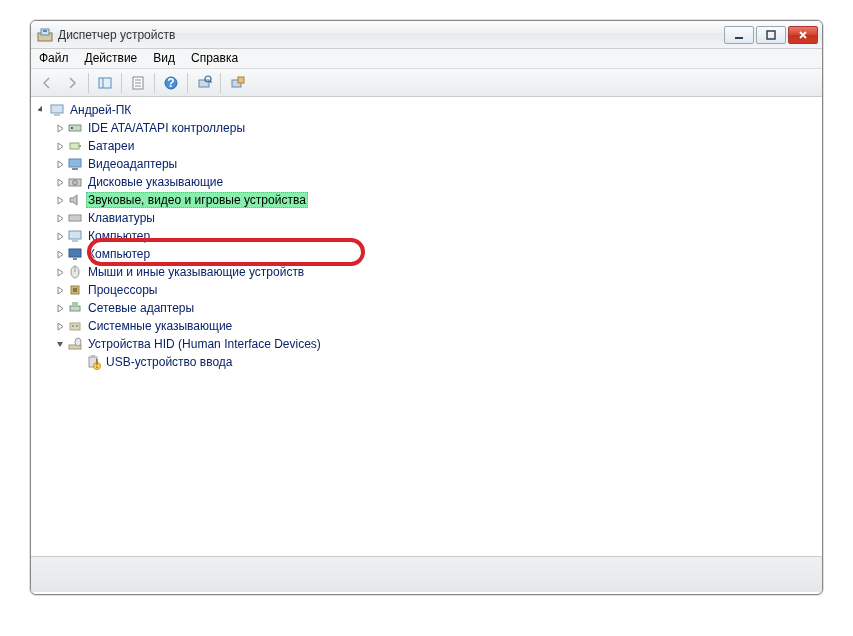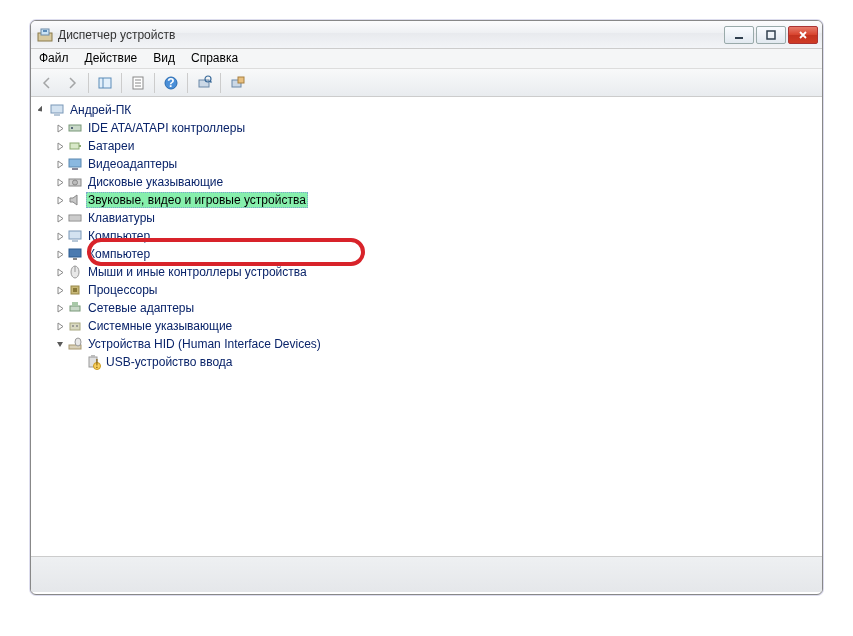--- a/index.html
+++ b/index.html
@@ -262,21 +262,21 @@
               <div class="node">
                 <span class="expander">
                   <svg viewBox="0 0 9 9">
                     <path d="M2 1 L7 4.5 L2 8 Z" fill="none" stroke="#888"></path>
                   </svg>
                 </span>
                 <svg class="node-icon ic" viewBox="0 0 16 16">
                   <ellipse cx="8" cy="8" rx="4" ry="6" fill="#e8e8e8" stroke="#999"></ellipse>
                   <line x1="8" y1="2" x2="8" y2="8" stroke="#999"></line>
                 </svg>
-                <span class="node-label">Мыши и иные контроллеры устройства</span>
+                <span class="node-label">Мыши и иные указывающие устройств</span>
               </div>
             </li>
             <li>
               <div class="node">
                 <span class="expander">
                   <svg viewBox="0 0 9 9">
                     <path d="M2 1 L7 4.5 L2 8 Z" fill="none" stroke="#888"></path>
                   </svg>
                 </span>
                 <svg class="node-icon ic" viewBox="0 0 16 16">

